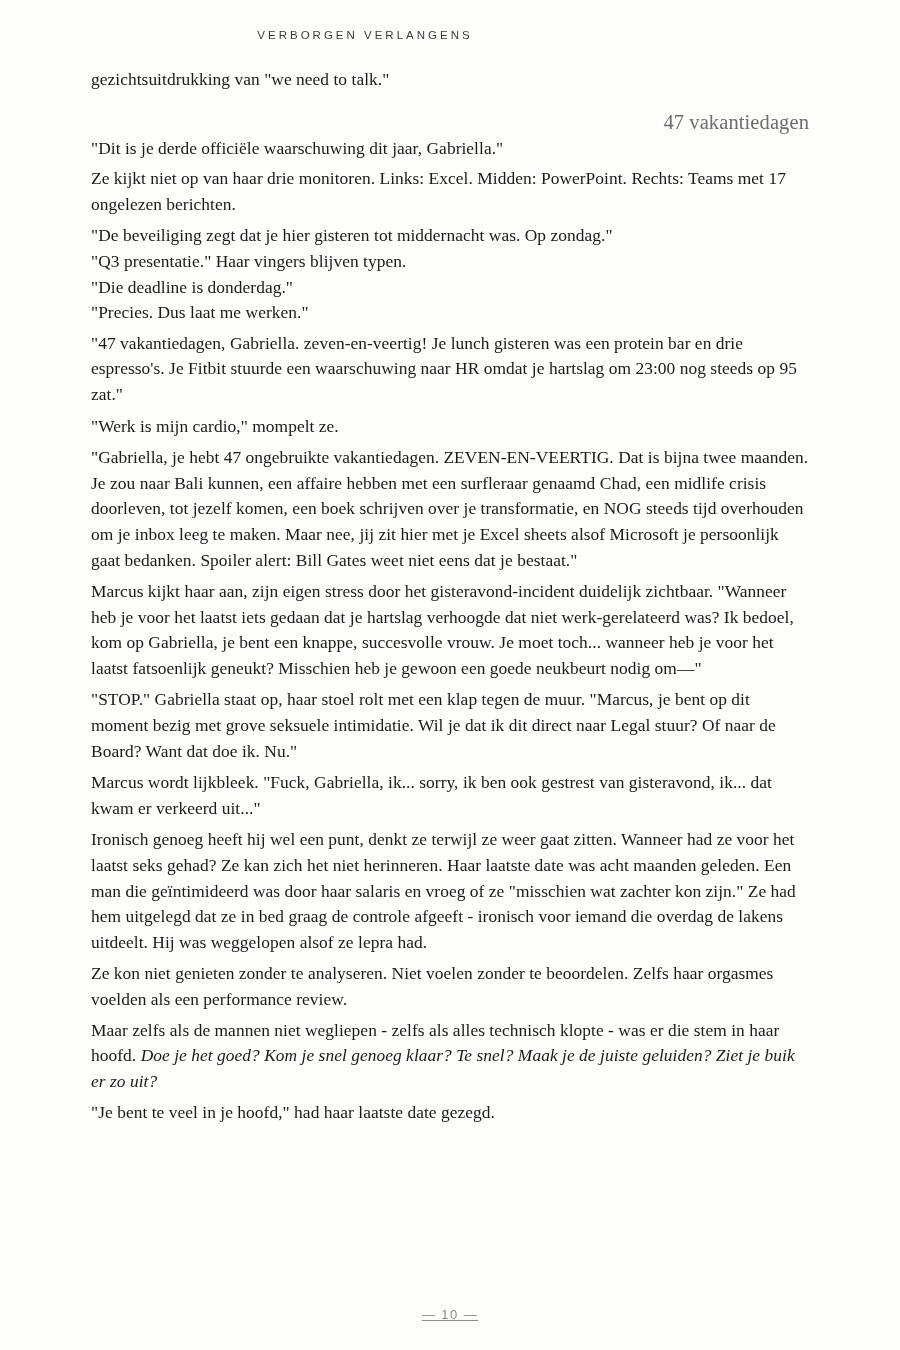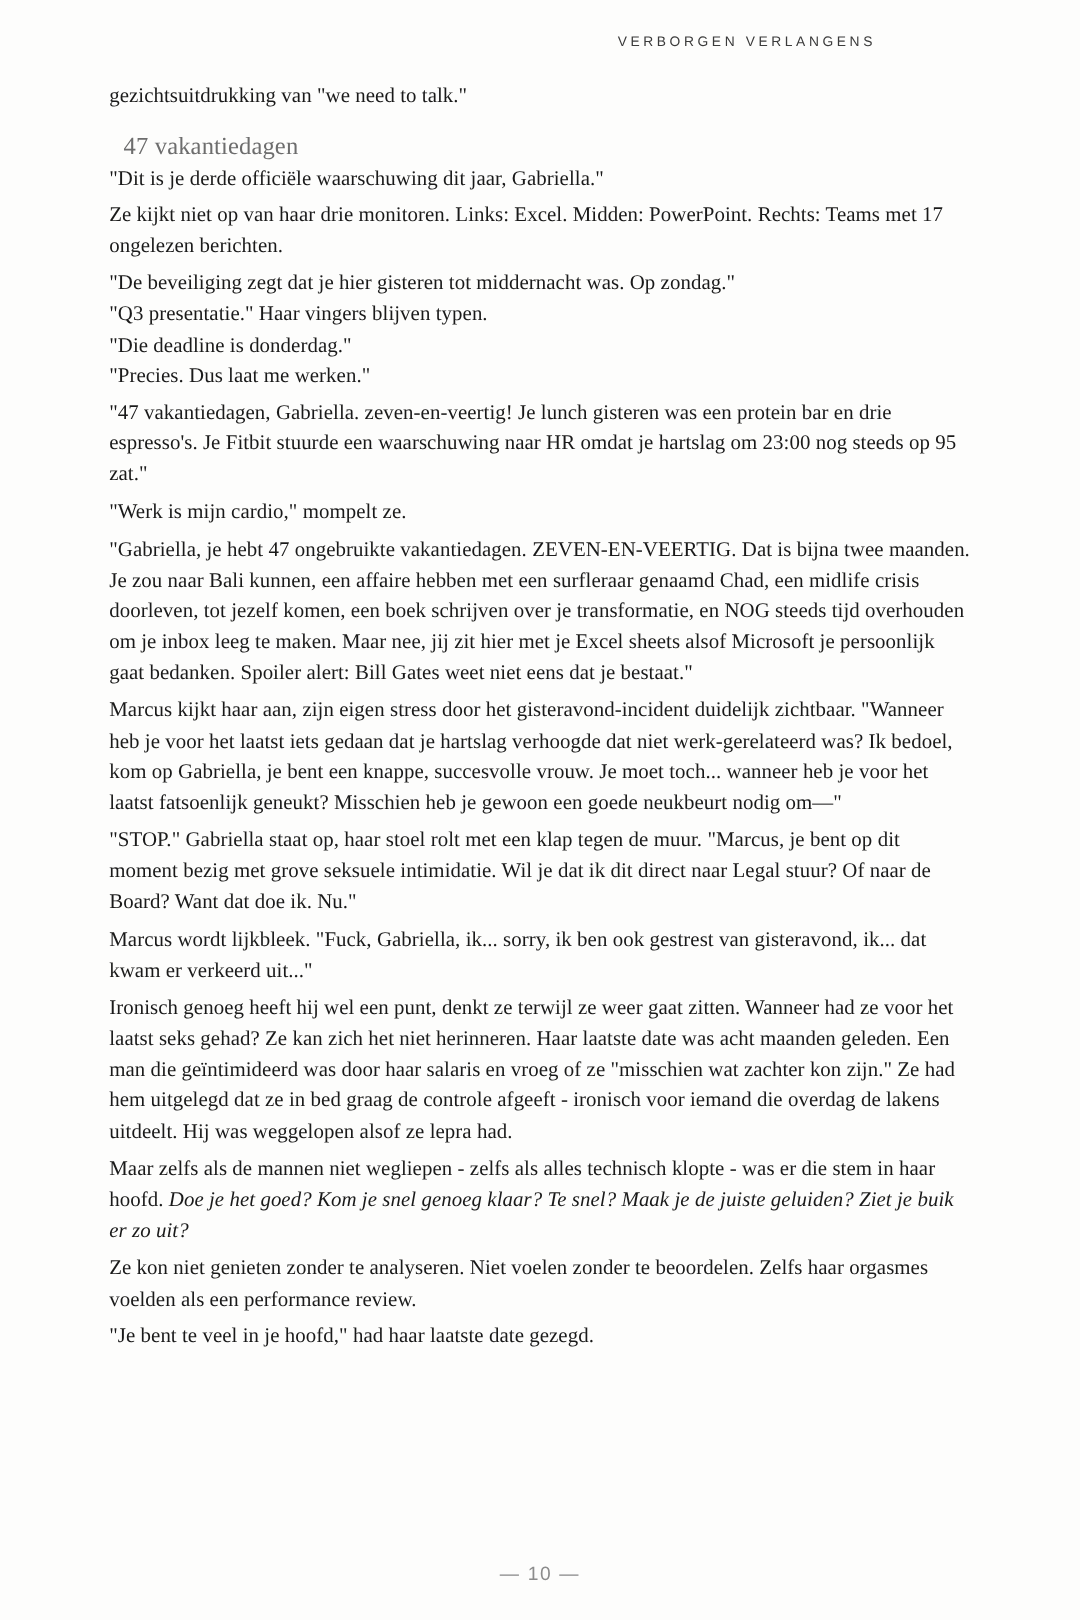--- a/index.html
+++ b/index.html
@@ -24,21 +24,21 @@
     box-sizing: border-box;
     background: #fdfdfc;
   }
 
   
   .running-head {
     position: absolute;
     top: 29px;
     left: 0;
     width: 730px;
-    text-align: right;
+    text-align: center;
     font-family: "Liberation Sans", "DejaVu Sans", sans-serif;
     font-size: 11.5px;
     letter-spacing: 3.0px;
     color: #3b3b3b;
     text-transform: uppercase;
     white-space: nowrap;
   }
 
   
   .content {
@@ -68,37 +68,39 @@
   }
 
   h2.section-heading {
     margin: 16px 0 1px 12px;
     font-family: "Liberation Serif", "DejaVu Serif", serif;
     font-size: 20.5px;
     line-height: 26px;
     font-weight: normal;
     color: #6d6d6d;
     letter-spacing: 0.1px;
+    text-align: right;
   }
 
   em.inner-voice {
     font-style: italic;
   }
 
   
   .folio {
     position: absolute;
     bottom: 28px;
     left: 0;
     width: 900px;
     text-align: center;
     font-family: "Liberation Sans", "DejaVu Sans", sans-serif;
-    font-size: 16px;
+    font-size: 13px;
     letter-spacing: 1.4px;
     color: #8c8c8c;
+    text-decoration: underline;
   }
 </style>
 </head>
 <body>
 
 <div class="page">
 
   <div class="running-head">VERBORGEN VERLANGENS</div>
 
   <div class="content">
@@ -127,23 +129,23 @@
     <p class="para gap-before">"Gabriella, je hebt 47 ongebruikte vakantiedagen. ZEVEN-EN-VEERTIG. Dat is bijna twee maanden. Je zou naar Bali kunnen, een affaire hebben met een surfleraar genaamd Chad, een midlife crisis doorleven, tot jezelf komen, een boek schrijven over je transformatie, en NOG steeds tijd overhouden om je inbox leeg te maken. Maar nee, jij zit hier met je Excel sheets alsof Microsoft je persoonlijk gaat bedanken. Spoiler alert: Bill Gates weet niet eens dat je bestaat."</p>
 
     <p class="para gap-before">Marcus kijkt haar aan, zijn eigen stress door het gisteravond-incident duidelijk zichtbaar. "Wanneer heb je voor het laatst iets gedaan dat je hartslag verhoogde dat niet werk-gerelateerd was? Ik bedoel, kom op Gabriella, je bent een knappe, succesvolle vrouw. Je moet toch... wanneer heb je voor het laatst fatsoenlijk geneukt? Misschien heb je gewoon een goede neukbeurt nodig om—"</p>
 
     <p class="para gap-before">"STOP." Gabriella staat op, haar stoel rolt met een klap tegen de muur. "Marcus, je bent op dit moment bezig met grove seksuele intimidatie. Wil je dat ik dit direct naar Legal stuur? Of naar de Board? Want dat doe ik. Nu."</p>
 
     <p class="para gap-before">Marcus wordt lijkbleek. "Fuck, Gabriella, ik... sorry, ik ben ook gestrest van gisteravond, ik... dat kwam er verkeerd uit..."</p>
 
     <p class="para gap-before">Ironisch genoeg heeft hij wel een punt, denkt ze terwijl ze weer gaat zitten. Wanneer had ze voor het laatst seks gehad? Ze kan zich het niet herinneren. Haar laatste date was acht maanden geleden. Een man die geïntimideerd was door haar salaris en vroeg of ze "misschien wat zachter kon zijn." Ze had hem uitgelegd dat ze in bed graag de controle afgeeft - ironisch voor iemand die overdag de lakens uitdeelt. Hij was weggelopen alsof ze lepra had.</p>
 
+    <p class="para tight">Ze kon niet genieten zonder te analyseren. Niet voelen zonder te beoordelen. Zelfs haar orgasmes voelden als een performance review.</p>
+
     <p class="para gap-before"><span>Maar zelfs als de mannen niet wegliepen - zelfs als alles technisch klopte - was er die stem in haar hoofd. </span><em class="inner-voice">Doe je het goed? Kom je snel genoeg klaar? Te snel? Maak je de juiste geluiden? Ziet je buik er zo uit?</em></p>
-
-    <p class="para tight">Ze kon niet genieten zonder te analyseren. Niet voelen zonder te beoordelen. Zelfs haar orgasmes voelden als een performance review.</p>
 
     <p class="para gap-before">"Je bent te veel in je hoofd," had haar laatste date gezegd.</p>
 
 
   </div>
 
   <div class="folio">— 10 —</div>
 
 </div>
 

